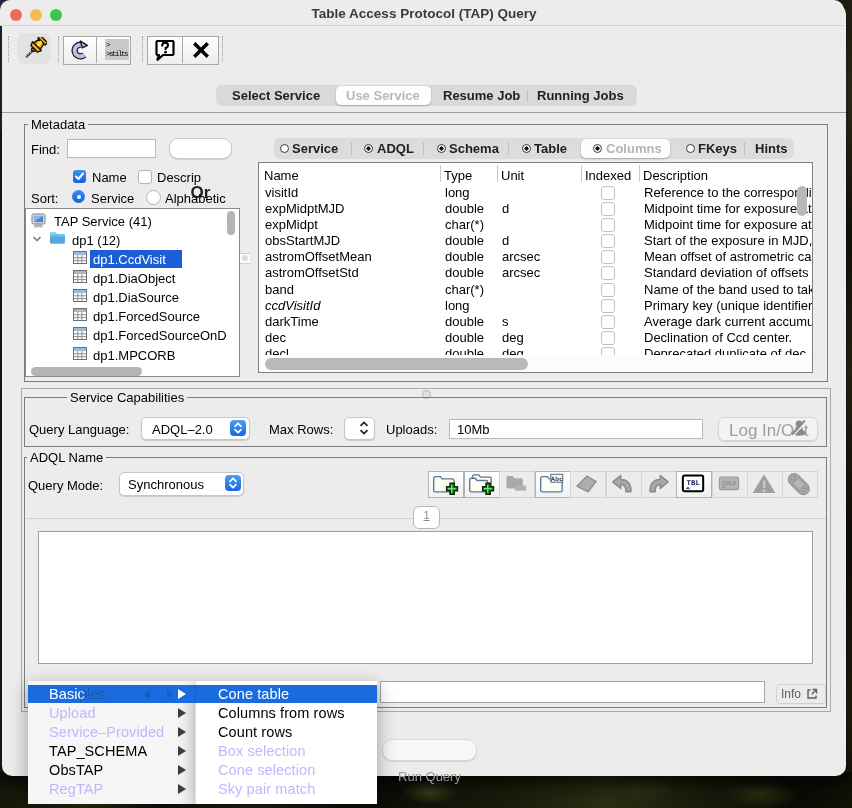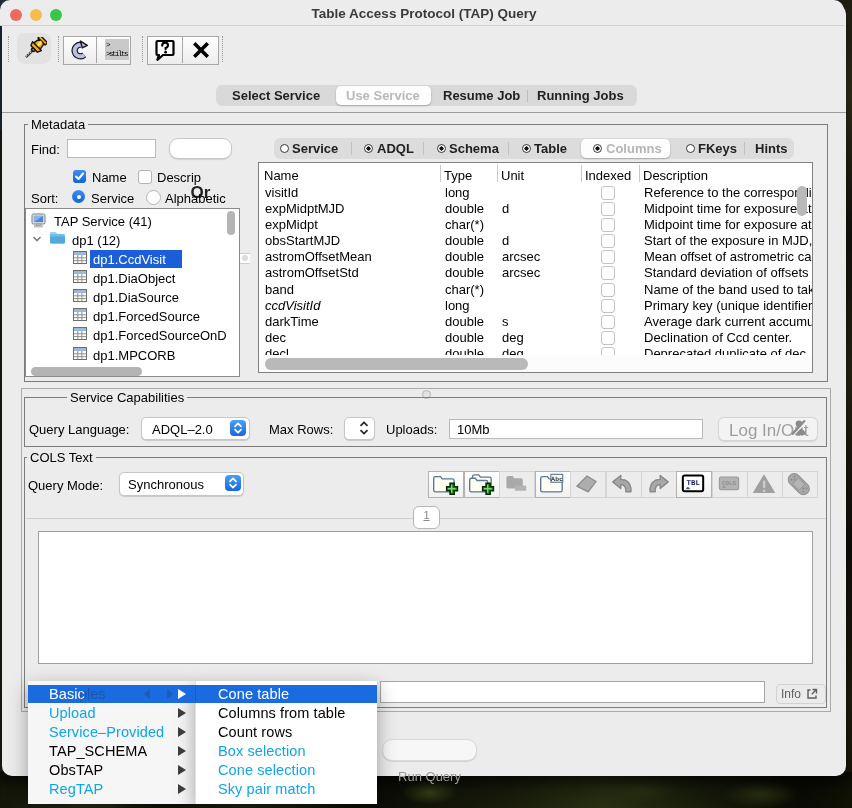--- a/index.html
+++ b/index.html
@@ -29,21 +29,21 @@
 .whitebox{background:#fff;border:1px solid #8a8a8a;}
 .thumb{background:#b4b4b4;border-radius:5px;}
 .combo{background:#fff;border:1px solid #c6c6c6;border-radius:5px;box-shadow:0 1px 1px rgba(0,0,0,.15);}
 .stepper{background:linear-gradient(180deg,#48a0f8,#1668dd);border-radius:4px;}
 .mbtn{border:1px solid #d4d4d4;}
 .mbtn-on{background:linear-gradient(180deg,#ffffff,#f1f1f1);border:1px solid #b2b2b2;}
 .menuL{background:#f6f6f6;}
 .menuR{background:#ffffff;}
 .mitem{font-size:14.5px;white-space:nowrap;letter-spacing:.1px;}
 .mhl{background:#1a6be0;color:#fff;}
-.dis{color:#0ea5e9;}
+.dis{color:#c4b5fd;}
 .arrowR{width:0;height:0;border-left:8px solid #3c3c3c;border-top:5px solid transparent;border-bottom:5px solid transparent;}
 .arrowRw{width:0;height:0;border-left:8px solid #ffffff;border-top:5px solid transparent;border-bottom:5px solid transparent;}
 .trow{font-size:13px;color:#000;white-space:nowrap;}
 .mring{width:7px;height:7px;border-radius:50%;border:1.5px solid #3a3a3a;background:#fff;}
 .mdot{background:radial-gradient(circle,#111 0 1.9px,#fff 2.3px);}
 .ic{display:block;transform:scale(1.13);transform-origin:50% 50%;}
 </style>
 </head>
 <body>
 <div class="abs desk-top"></div>
@@ -297,21 +297,21 @@
 <div class="abs" style="left:718px;top:417px;width:98px;height:22px;border-radius:6px;background:#f3f3f3;border:1px solid #d6d6d6;box-shadow:0 1px 1px rgba(0,0,0,.1);"></div>
 <div class="abs" style="left:729px;top:421px;font-size:17px;color:#9e9e9e;">Log In/Out</div>
 <svg class="abs" style="left:789px;top:418px;" width="20" height="20" viewBox="0 0 20 20">
   <circle cx="10" cy="6" r="3.4" fill="#8b8b8b"></circle>
   <path d="M3.5 17 Q3.5 10.5 10 10.5 Q16.5 10.5 16.5 17 Z" fill="#8b8b8b"></path>
   <line x1="16" y1="2.5" x2="3" y2="16.5" stroke="#8b8b8b" stroke-width="2.4"></line>
   <line x1="17.3" y1="3.6" x2="4.3" y2="17.6" stroke="#f3f3f3" stroke-width="1.2"></line>
 </svg>
 
 <div class="abs groupbox" style="left:24px;top:457px;width:801px;height:249px;"></div>
-<div class="abs gtitle" style="left:27px;top:451px;">COLS Text</div>
+<div class="abs gtitle" style="left:27px;top:451px;">ADQL Name</div>
 <div class="abs lab" style="left:28px;top:478px;">Query Mode:</div>
 <div class="abs combo" style="left:119px;top:472px;width:123px;height:22px;"></div>
 <div class="abs lab" style="left:128px;top:477px;">Synchronous</div>
 <div class="abs stepper" style="left:225px;top:475px;width:16px;height:16px;"></div>
 <svg class="abs" style="left:225px;top:475px;" width="16" height="16" viewBox="0 0 16 16">
     <path d="M5 6.4 L8 3.4 L11 6.4 M5 9.6 L8 12.6 L11 9.6" stroke="#fff" stroke-width="1.7" fill="none" stroke-linecap="round" stroke-linejoin="round"></path>
   </svg>
 <div class="abs mbtn-on" style="left:428px;top:471px;width:34px;height:25px;"></div>
 <svg class="abs ic" style="left:433px;top:473px;" width="24" height="23" viewBox="0 0 24 23">
     <path d="M2 6 Q2 4.5 3.5 4.5 L8 4.5 L9.5 6.5 L18.5 6.5 Q20 6.5 20 8 L20 16.5 Q20 18 18.5 18 L3.5 18 Q2 18 2 16.5 Z" fill="#fdfdf2" stroke="#5c7894" stroke-width="1.2"></path>
@@ -412,17 +412,17 @@
 <div class="abs mitem dis" style="left:49px;top:724px;">Service–Provided</div>
 <div class="abs arrowR" style="left:178px;top:727px;"></div>
 <div class="abs mitem" style="left:49px;top:743px;">TAP_SCHEMA</div>
 <div class="abs arrowR" style="left:178px;top:746px;"></div>
 <div class="abs mitem" style="left:49px;top:762px;text-align:center;">ObsTAP</div>
 <div class="abs arrowR" style="left:178px;top:765px;"></div>
 <div class="abs mitem dis" style="left:49px;top:781px;">RegTAP</div>
 <div class="abs arrowR" style="left:178px;top:784px;"></div>
 <div class="abs" style="left:195px;top:681px;width:1px;height:123px;background:rgba(0,0,0,.12);"></div>
 <div class="abs mitem" style="left:218px;top:686px;color:#fff;">Cone table</div>
-<div class="abs mitem" style="left:218px;top:705px;">Columns from table</div>
+<div class="abs mitem" style="left:218px;top:705px;">Columns from rows</div>
 <div class="abs mitem" style="left:218px;top:724px;">Count rows</div>
 <div class="abs mitem dis" style="left:218px;top:743px;">Box selection</div>
 <div class="abs mitem dis" style="left:218px;top:762px;">Cone selection</div>
 <div class="abs mitem dis" style="left:218px;top:781px;">Sky pair match</div>
 
 </body></html>

